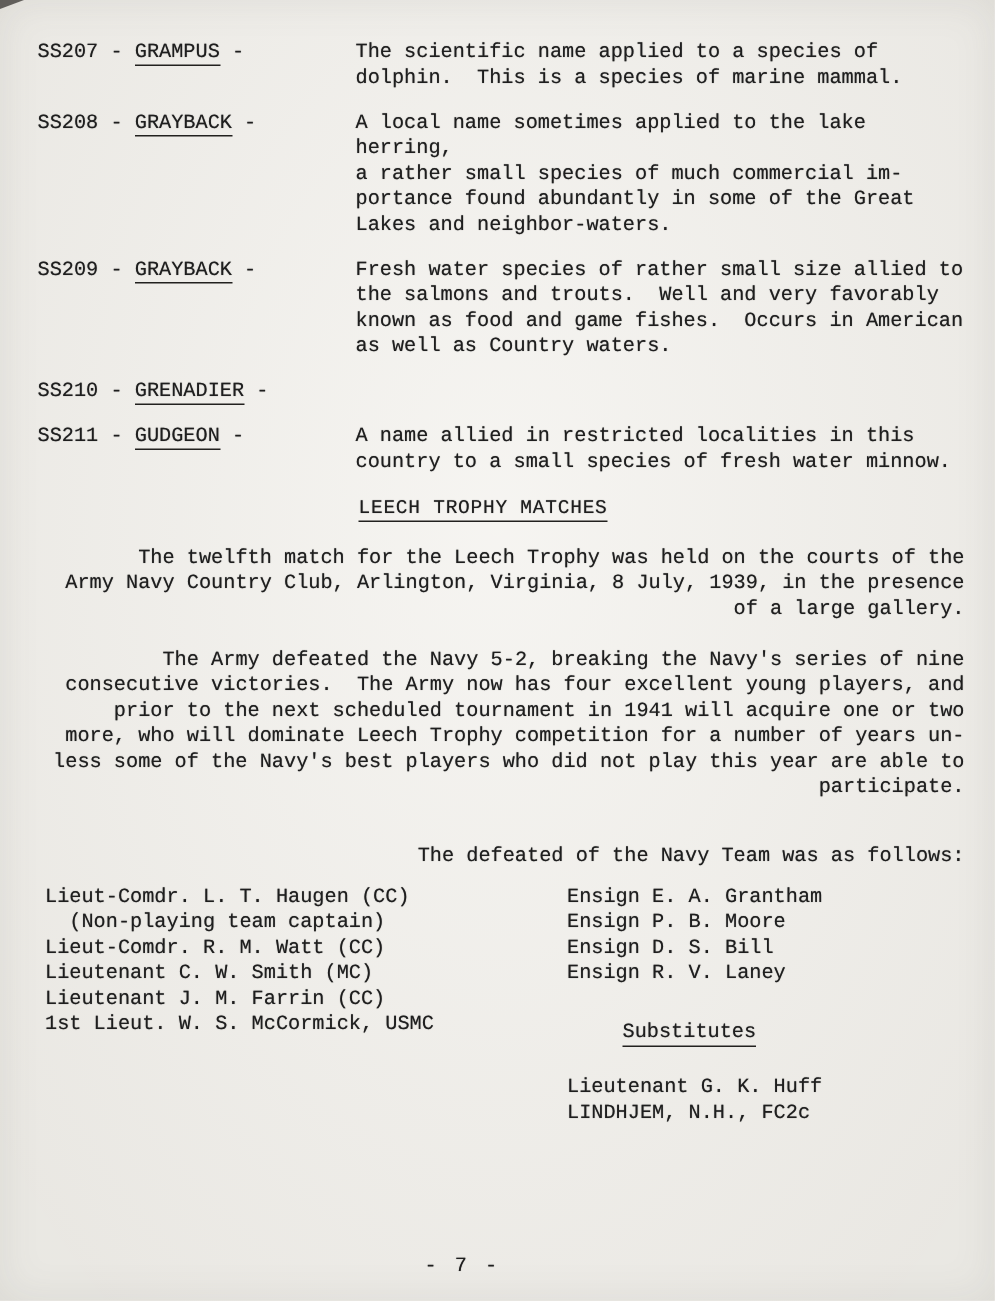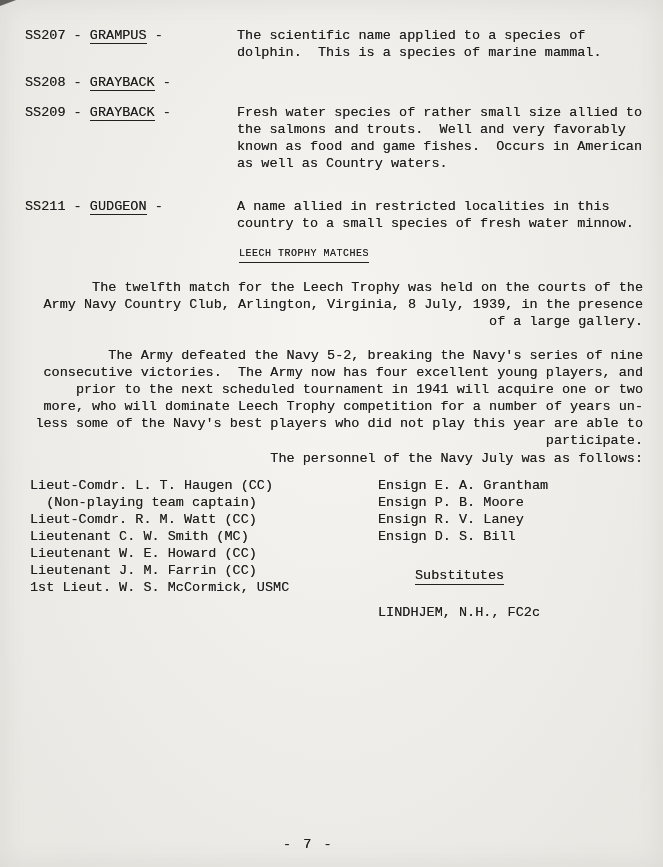--- a/index.html
+++ b/index.html
@@ -43,33 +43,33 @@
     padding-bottom: 0px;
   }
   .definition {
     flex: 1;
     white-space: pre-wrap;
   }
   .section-heading {
     width: fit-content;
     margin: 13px 0 16px 214px;
     font-weight: normal;
-    font-size: 10px;
+    font-size: 13px;
     line-height: 17px;
     border-bottom: 1.5px solid #22211f;
     letter-spacing: 0.5px;
   }
   .para {
     margin: 0 0 17px 0;
     white-space: pre-wrap;
     text-indent: 57px;
     text-align: right;
   }
   .para.intro { margin-bottom: 10px; }
-  .para.body2 { margin-bottom: 1px; }
+  .para.body2 { margin-bottom: 29px; }
   .roster {
     display: flex;
     margin-left: 5px;
     justify-content: center;
   }
   .roster-col-left { width: 348px; flex: 0 0 348px; }
   .roster-col-right { flex: 1; }
   .roster-line { white-space: pre; height: 17px; }
   .subs-heading {
     width: fit-content;
@@ -93,31 +93,36 @@
   <section>
 
     <div class="glossary-entry">
       <div class="term"><span>SS207</span><span> - </span><span class="underlined">GRAMPUS</span><span> -</span></div>
       <div class="definition">The scientific name applied to a species of
 dolphin.  This is a species of marine mammal.</div>
     </div>
 
     <div class="glossary-entry">
       <div class="term"><span>SS208</span><span> - </span><span class="underlined">GRAYBACK</span><span> -</span></div>
+      <div class="definition">A local name sometimes applied to the lake herring,
+a rather small species of much commercial im-
+portance found abundantly in some of the Great
+Lakes and neighbor-waters.</div>
     </div>
 
     <div class="glossary-entry">
       <div class="term"><span>SS209</span><span> - </span><span class="underlined">GRAYBACK</span><span> -</span></div>
       <div class="definition">Fresh water species of rather small size allied to
 the salmons and trouts.  Well and very favorably
 known as food and game fishes.  Occurs in American
 as well as Country waters.</div>
     </div>
 
     <div class="glossary-entry">
+      <div class="term"><span>SS210</span><span> - </span><span class="underlined">GRENADIER</span><span> -</span></div>
     </div>
 
     <div class="glossary-entry">
       <div class="term"><span>SS211</span><span> - </span><span class="underlined">GUDGEON</span><span> -</span></div>
       <div class="definition">A name allied in restricted localities in this
 country to a small species of fresh water minnow.</div>
     </div>
 
   </section>
 
@@ -127,36 +132,36 @@
 Army Navy Country Club, Arlington, Virginia, 8 July, 1939, in the presence
 of a large gallery.</p>
 
   <p class="para body2">The Army defeated the Navy 5-2, breaking the Navy's series of nine
 consecutive victories.  The Army now has four excellent young players, and
 prior to the next scheduled tournament in 1941 will acquire one or two
 more, who will dominate Leech Trophy competition for a number of years un-
 less some of the Navy's best players who did not play this year are able to
 participate.</p>
 
-  <p class="para intro">The personnel of the Navy July was as follows:</p>
+  <p class="para intro">The defeated of the Navy Team was as follows:</p>
 
   <div class="roster">
     <div class="roster-col-left">
       <div class="roster-line">Lieut-Comdr. L. T. Haugen (CC)</div>
       <div class="roster-line">  (Non-playing team captain)</div>
       <div class="roster-line">Lieut-Comdr. R. M. Watt (CC)</div>
       <div class="roster-line">Lieutenant C. W. Smith (MC)</div>
-      <div class="roster-line">Lieutenant W. E. Howard (CC)</div>
       <div class="roster-line">Lieutenant J. M. Farrin (CC)</div>
       <div class="roster-line">1st Lieut. W. S. McCormick, USMC</div>
     </div>
     <div class="roster-col-right">
       <div class="roster-line">Ensign E. A. Grantham</div>
       <div class="roster-line">Ensign P. B. Moore</div>
+      <div class="roster-line">Ensign D. S. Bill</div>
       <div class="roster-line">Ensign R. V. Laney</div>
-      <div class="roster-line">Ensign D. S. Bill</div>
       <div class="subs-heading">Substitutes</div>
+      <div class="roster-line">Lieutenant G. K. Huff</div>
       <div class="roster-line">LINDHJEM, N.H., FC2c</div>
     </div>
   </div>
 
   <div class="page-number">- 7 -</div>
 </div>
 
 </body></html>

